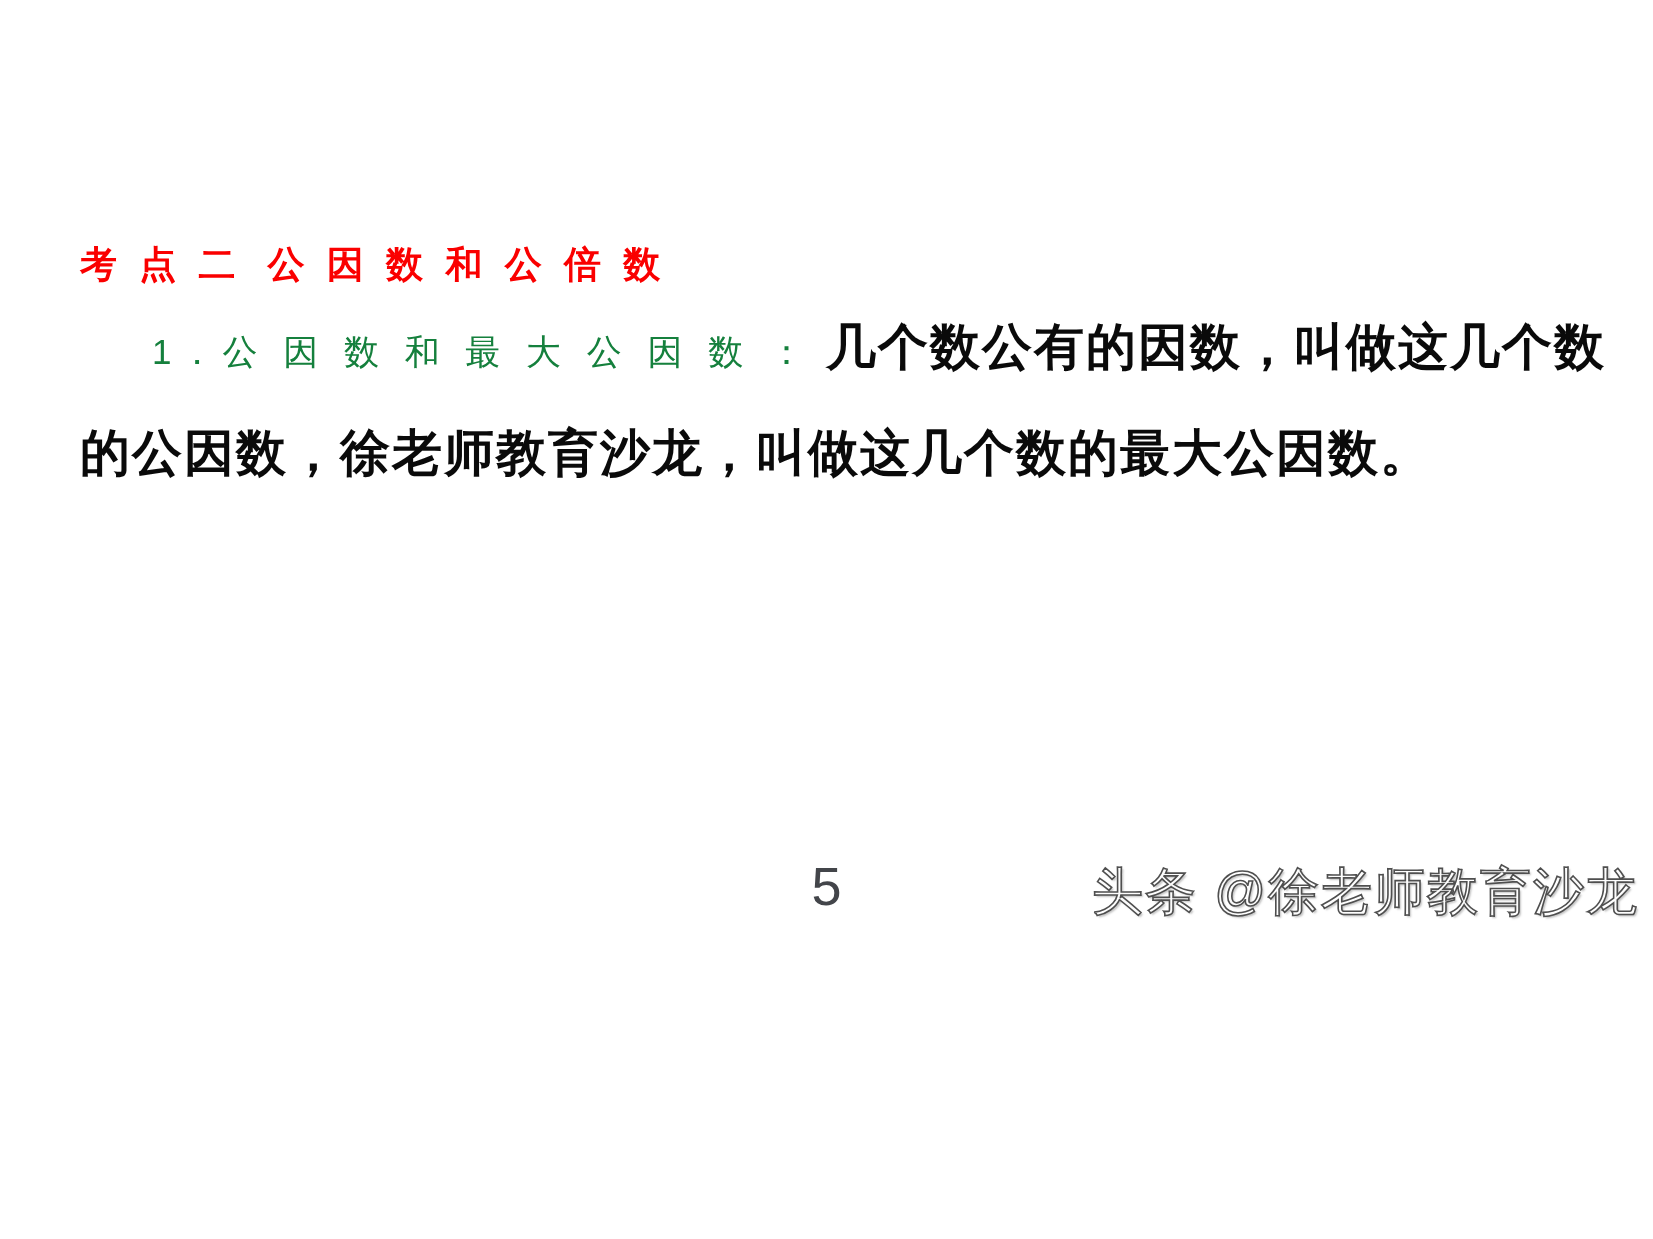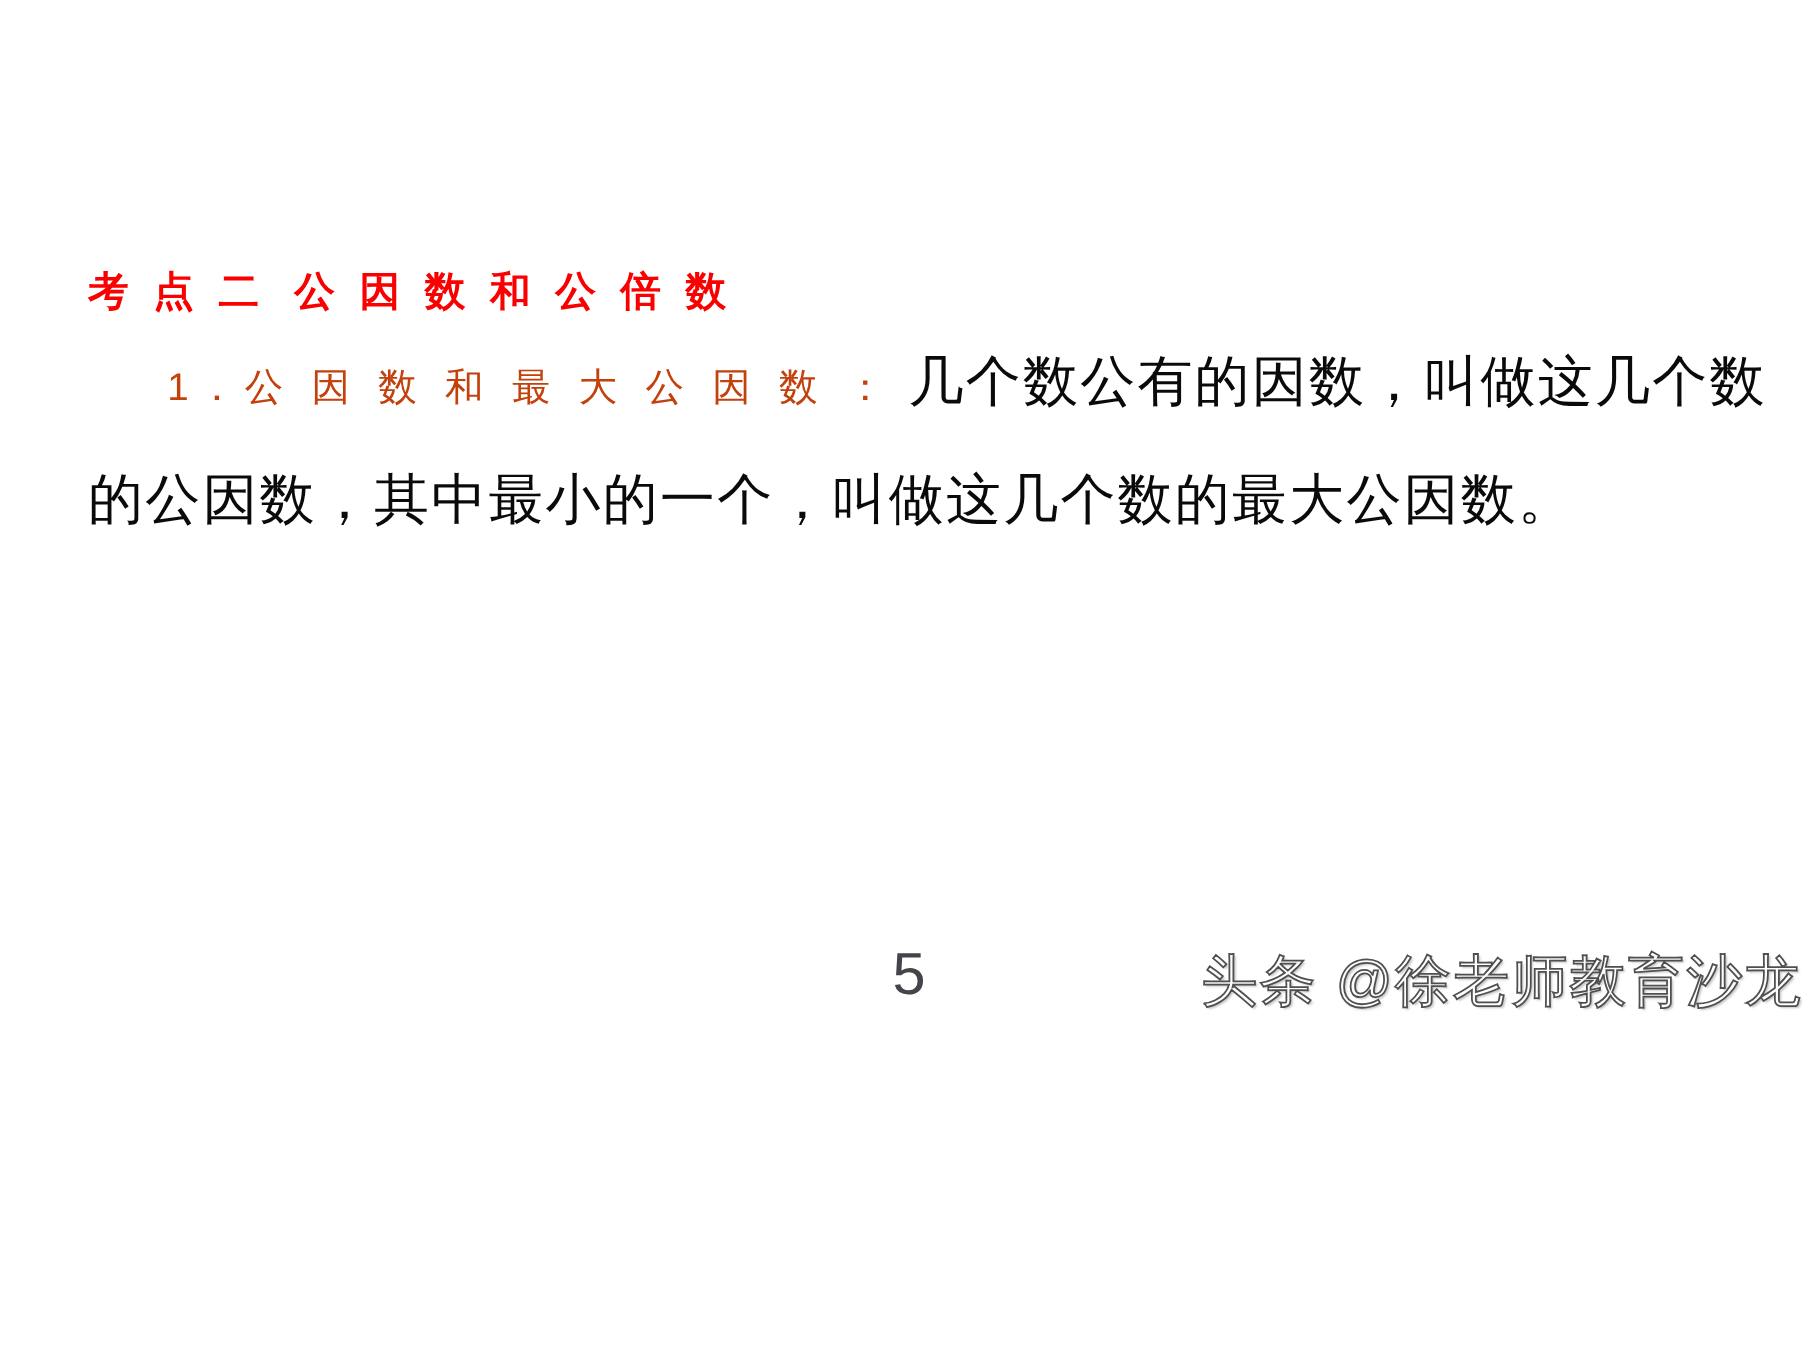--- a/index.html
+++ b/index.html
@@ -45,25 +45,25 @@
   .pline.first {
     text-indent: 72px;
   }
   .point + .point {
     margin-top: 8px;
   }
   .lead-label {
     font-size: 35px;
     font-weight: normal;
     letter-spacing: 8px;
-    color: #c2410c;
+    color: #15803d;
   }
   .big {
     font-size: 50px;
-    font-weight: normal;
+    font-weight: bold;
     letter-spacing: 2px;
     color: #0a0a0a;
   }
   .pline.first .big {
     margin-left: 14px;
   }
   
   .page-number {
     position: absolute;
     left: 0;
@@ -94,21 +94,21 @@
   <div class="heading">
     <span class="part1">考 点 二</span><span class="part2">公 因 数 和 公 倍 数</span>
   </div>
 
   <div class="content">
 
     <div class="point">
       <div class="pline first">
         <span class="lead-label">1．公 因 数 和 最 大 公 因 数 ：</span><span class="big">几个数公有的因数，叫做这几个数</span>
       </div>
-      <div class="pline big">的公因数，其中最小的一个，叫做这几个数的最大公因数。</div>
+      <div class="pline big">的公因数，徐老师教育沙龙，叫做这几个数的最大公因数。</div>
     </div>
 
 
   </div>
 
   <div class="page-number">5</div>
 
   <div class="watermark">头条 @徐老师教育沙龙</div>
 
 </div>

